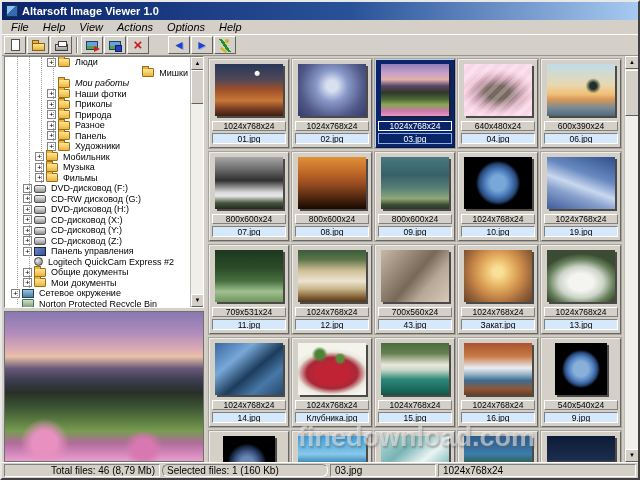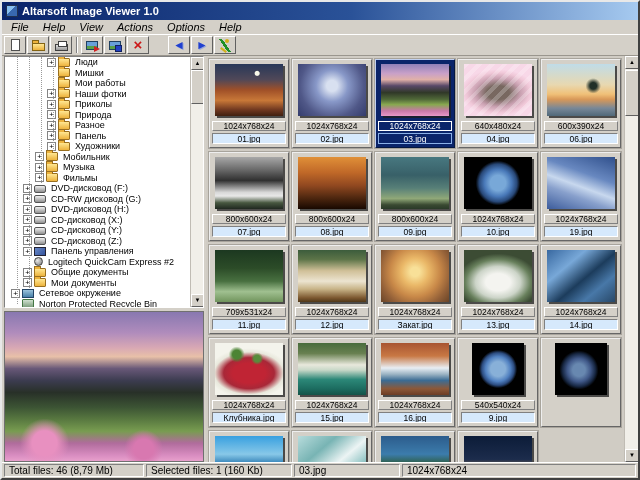--- a/index.html
+++ b/index.html
@@ -83,21 +83,21 @@
   .cell.sel{background:#0a246a;border-color:#c0d0f0 #061840 #061840 #c0d0f0;}
   .cell.sel .tres{background:#0a246a;color:#fff;border-color:#fff #fff #fff #fff;}
   .cell.sel .tfn{background:#0a246a;color:#fff;border-color:#8ab0e8;}
   .vsb{position:absolute;right:0;top:0;width:14px;height:100%;background:#f1efe9;border-left:1px solid #c0bcb4;}
   .vsb .sbtn,.vsb .sthumb{width:14px;}
   
   .statusbar{position:absolute;left:0;bottom:0;right:0;height:16px;display:flex;gap:2px;
              padding:1px 2px;background:#d4d0c8;border-top:1px solid #fff;}
   .spanel{border:1px solid;border-color:#808080 #fff #fff #808080;font-size:10px;line-height:12px;
           padding:0 4px;height:13px;overflow:hidden;white-space:nowrap;color:#000;}
-  .sp1{width:140px;}.sp2{width:146px;}.sp3{width:106px;}.sp4{flex:1;}
+  .sp1{width:156px;text-align:right;}.sp2{width:166px;border-radius:6px;}.sp3{width:106px;}.sp4{flex:1;}
   
   .watermark{position:absolute;left:296px;top:420px;font-size:27px;font-weight:bold;
              color:rgba(240,240,240,.55);text-shadow:1px 2px 2px rgba(90,90,90,.45);
              z-index:50;pointer-events:none;white-space:nowrap;}
 </style>
 </head>
 <body>
 
 <div id="win">
 
@@ -151,26 +151,26 @@
     <div class="treerows">
       <div class="guide" style="left:12px;top:0;height:247px;"></div>
       <div class="guide" style="left:24px;top:0;height:231px;"></div>
       <div class="guide" style="left:36px;top:0;height:126px;"></div>
       <div class="guide" style="left:48px;top:0;height:94px;"></div>
     <div class="trow" style="padding-left: 42px;">
           <span class="pbox">+</span>
           <span class="ticon t-folder"></span>
           <span class="tlabel">Люди</span>
         </div>
-        <div class="trow" style="padding-left: 42px;">
+        <div class="trow" style="padding-left: 42px; justify-content: flex-end;">
           <span class="pspace"></span>
           <span class="ticon t-folder"></span>
           <span class="tlabel">Мишки</span>
         </div>
-        <div class="trow" style="padding-left: 42px;">
+        <div class="trow" style="padding-left: 42px; font-style: italic;">
           <span class="pspace"></span>
           <span class="ticon t-folder"></span>
           <span class="tlabel">Мои работы</span>
         </div>
         <div class="trow" style="padding-left: 42px;">
           <span class="pbox">+</span>
           <span class="ticon t-folder"></span>
           <span class="tlabel">Наши фотки</span>
         </div>
         <div class="trow" style="padding-left: 42px;">
@@ -339,20 +339,25 @@
           <div class="timg" style="background: linear-gradient(rgb(28, 56, 32) 0%, rgb(44, 76, 40) 35%, rgb(72, 112, 64) 60%, rgb(160, 192, 144) 80%, rgb(112, 148, 92) 100%);"></div>
           <div class="tres">709x531x24</div>
           <div class="tfn">11.jpg</div>
         </div>
         <div class="cell">
           <div class="timg" style="background: linear-gradient(rgb(60, 92, 60) 0%, rgb(92, 116, 72) 18%, rgb(208, 192, 152) 40%, rgb(236, 228, 208) 60%, rgb(200, 180, 136) 75%, rgb(124, 88, 48) 92%, rgb(80, 56, 24) 100%);"></div>
           <div class="tres">1024x768x24</div>
           <div class="tfn">12.jpg</div>
         </div>
         <div class="cell">
+          <div class="timg" style="background: linear-gradient(130deg, rgb(200, 184, 168) 0%, rgb(152, 136, 120) 30%, rgb(120, 104, 88) 50%, rgb(184, 168, 152) 70%, rgb(216, 200, 184) 100%);"></div>
+          <div class="tres">700x560x24</div>
+          <div class="tfn">43.jpg</div>
+        </div>
+        <div class="cell">
           <div class="timg" style="background: radial-gradient(circle at 50% 42%, rgb(248, 224, 152) 0px, rgb(248, 224, 152) 10%, rgb(234, 184, 104) 30%, rgb(200, 136, 72) 55%, rgb(147, 96, 56) 78%, rgb(104, 68, 40) 100%);"></div>
           <div class="tres">1024x768x24</div>
           <div class="tfn">Закат.jpg</div>
         </div>
         <div class="cell">
           <div class="timg" style="background: radial-gradient(60% 55% at 50% 62%, rgb(244, 244, 240) 0px, rgb(244, 244, 240) 30%, rgb(204, 212, 200) 55%, rgb(104, 128, 92) 80%, rgb(60, 76, 52) 100%);"></div>
           <div class="tres">1024x768x24</div>
           <div class="tfn">13.jpg</div>
         </div>
         <div class="cell">
@@ -403,14 +408,15 @@
     </div>
   </div>
 
   <div class="statusbar">
     <div class="spanel sp1">Total files: 46 (8,79 Mb)</div>
     <div class="spanel sp2">Selected files: 1 (160 Kb)</div>
     <div class="spanel sp3">03.jpg</div>
     <div class="spanel sp4">1024x768x24</div>
   </div>
 
+  <div class="watermark">finedownload.com</div>
 
 </div>
 
 </body></html>

